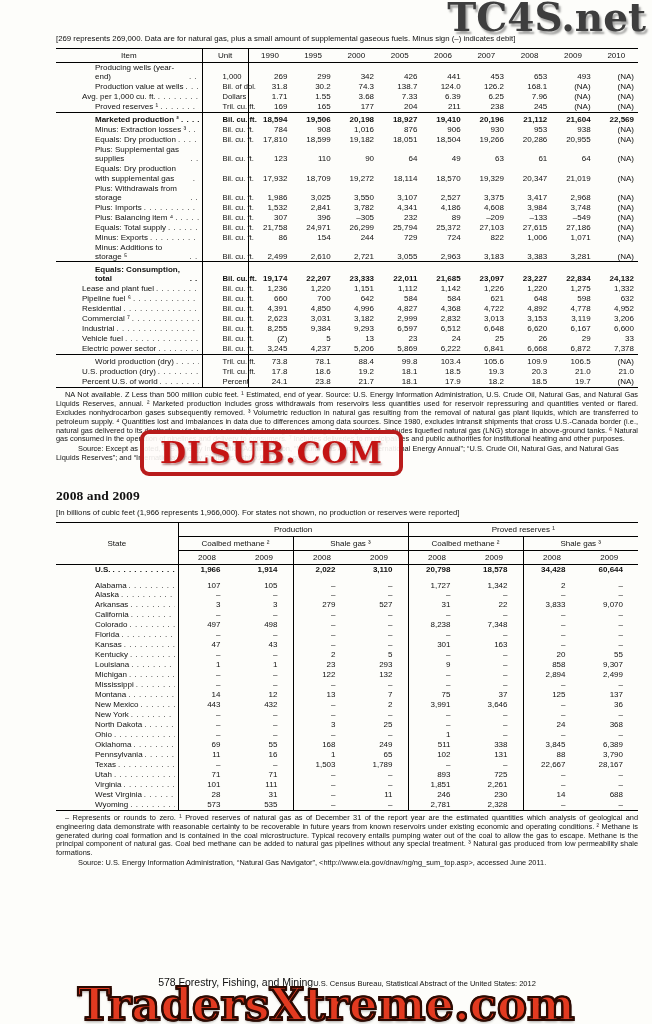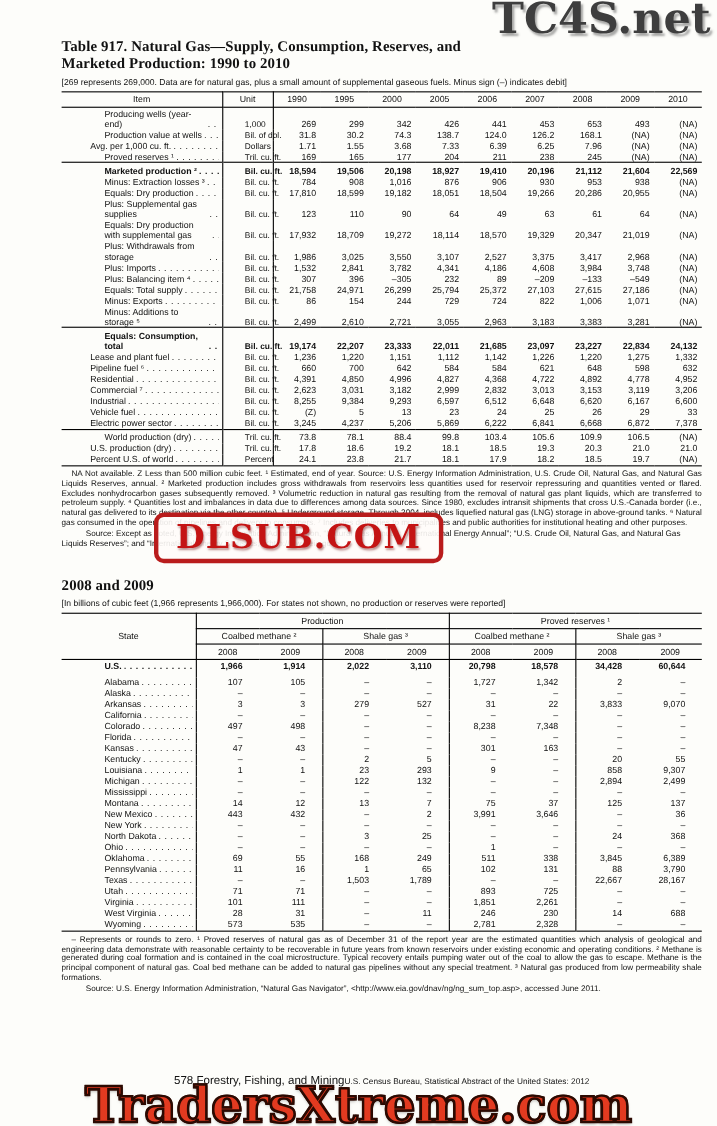--- a/index.html
+++ b/index.html
@@ -78,21 +78,20 @@
   .pg { font-size:10.5px; }
   .census { font-size:7.5px; }
 </style>
 </head>
 <body>
 
 <div class="page">
 
   <div class="wm-top">TC4S.net</div>
 
-  <h1 class="tbl-title"><span>Table 917. Natural Gas—Supply, Consumption, Reserves, and</span><br><span>Marketed Production: 1990 to 2010</span></h1>
 
   <p class="headnote">[269 represents 269,000. Data are for natural gas, plus a small amount of supplemental gaseous fuels. Minus sign (–) indicates debit]</p>
 
   <table id="t917">
     <colgroup>
       <col style="width:146px">
         <col style="width:46px">
       <col style="width:43.3px">
         <col style="width:43.3px">
         <col style="width:43.3px">

